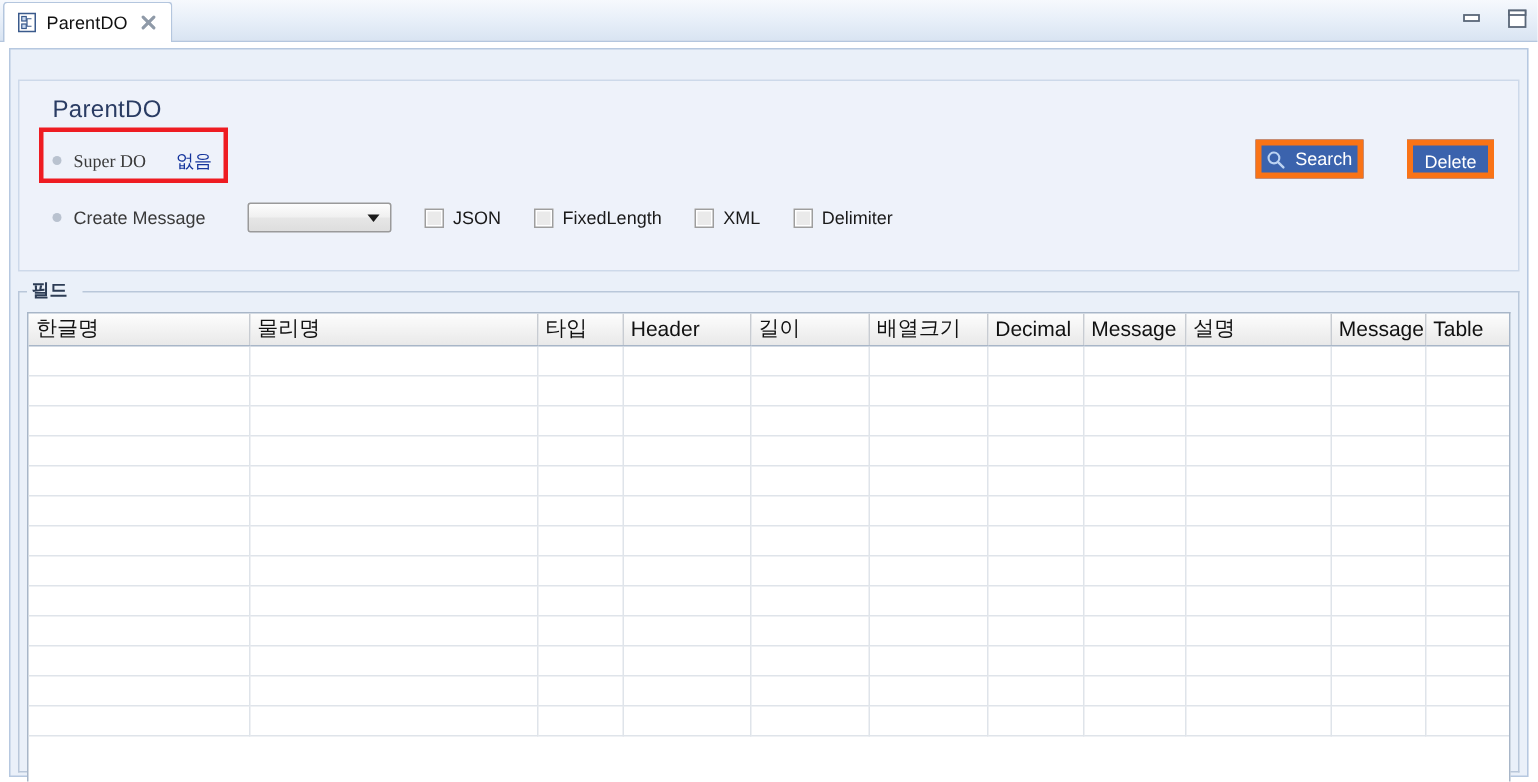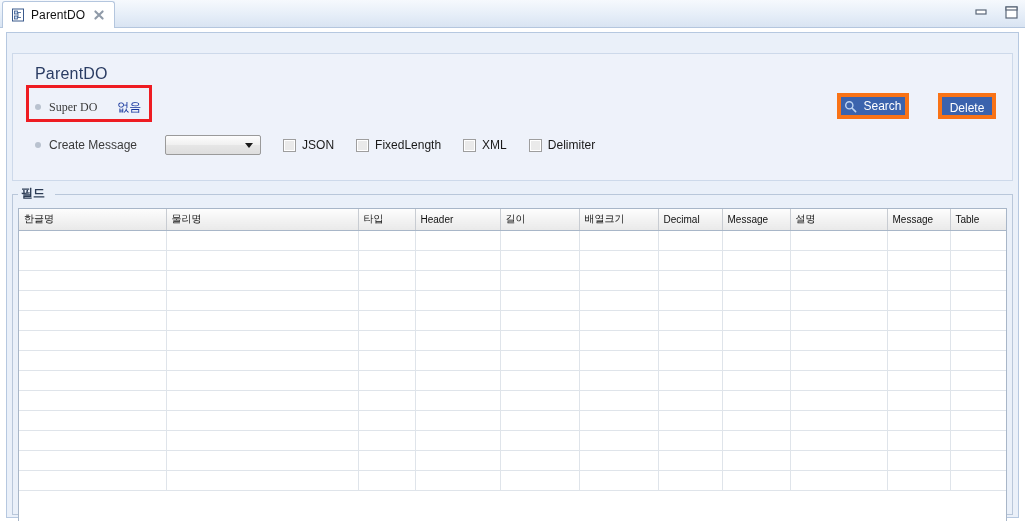--- a/index.html
+++ b/index.html
@@ -274,21 +274,21 @@
     background: #ffffff;
     border: 1px solid #a8b6c8;
     border-bottom: none;
     box-sizing: border-box;
     overflow: hidden;
   }
   table.grid {
     border-collapse: collapse;
     table-layout: fixed;
     width: 987px;
-    font-size: 10px;
+    font-size: 14px;
   }
   table.grid th {
     height: 21px;
     background: linear-gradient(to bottom, #fdfdfd 0%, #f3f3f3 50%, #e9e9e9 100%);
     border-right: 1px solid #c8ccd2;
     border-bottom: 1px solid #a8b6c8;
     font-weight: normal;
     text-align: left;
     padding: 0 0 0 5px;
     color: #111111;

